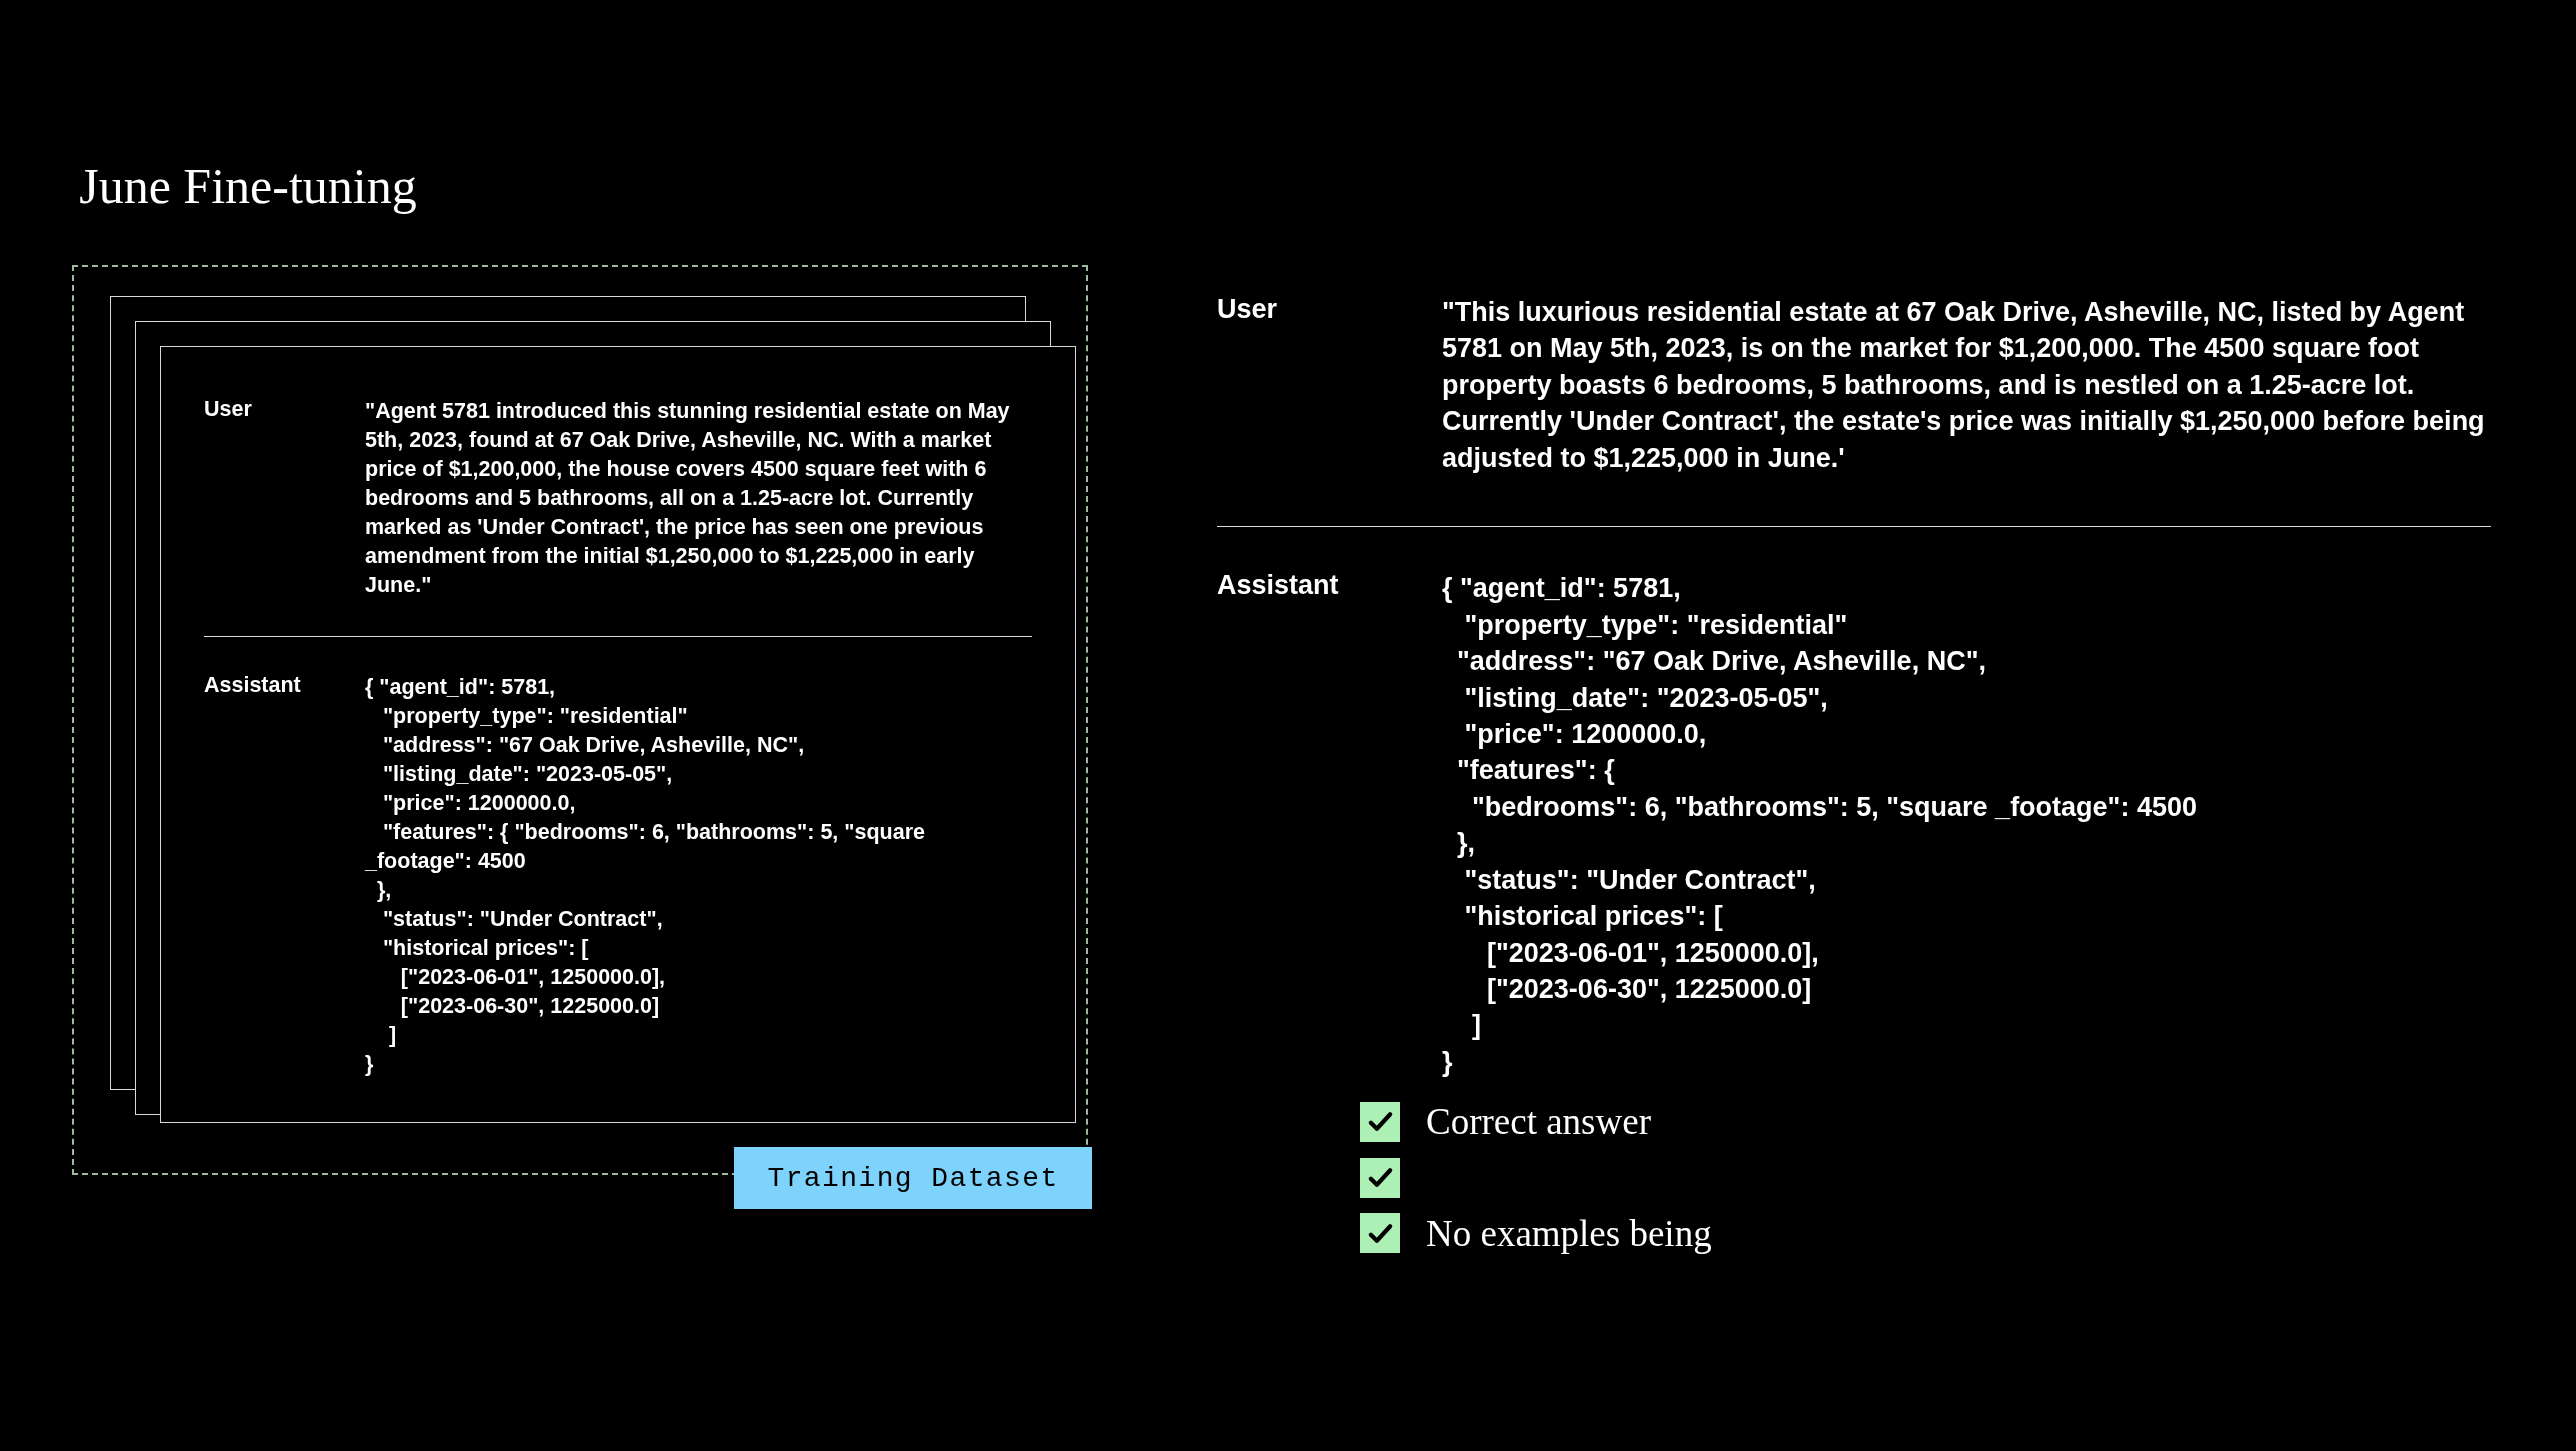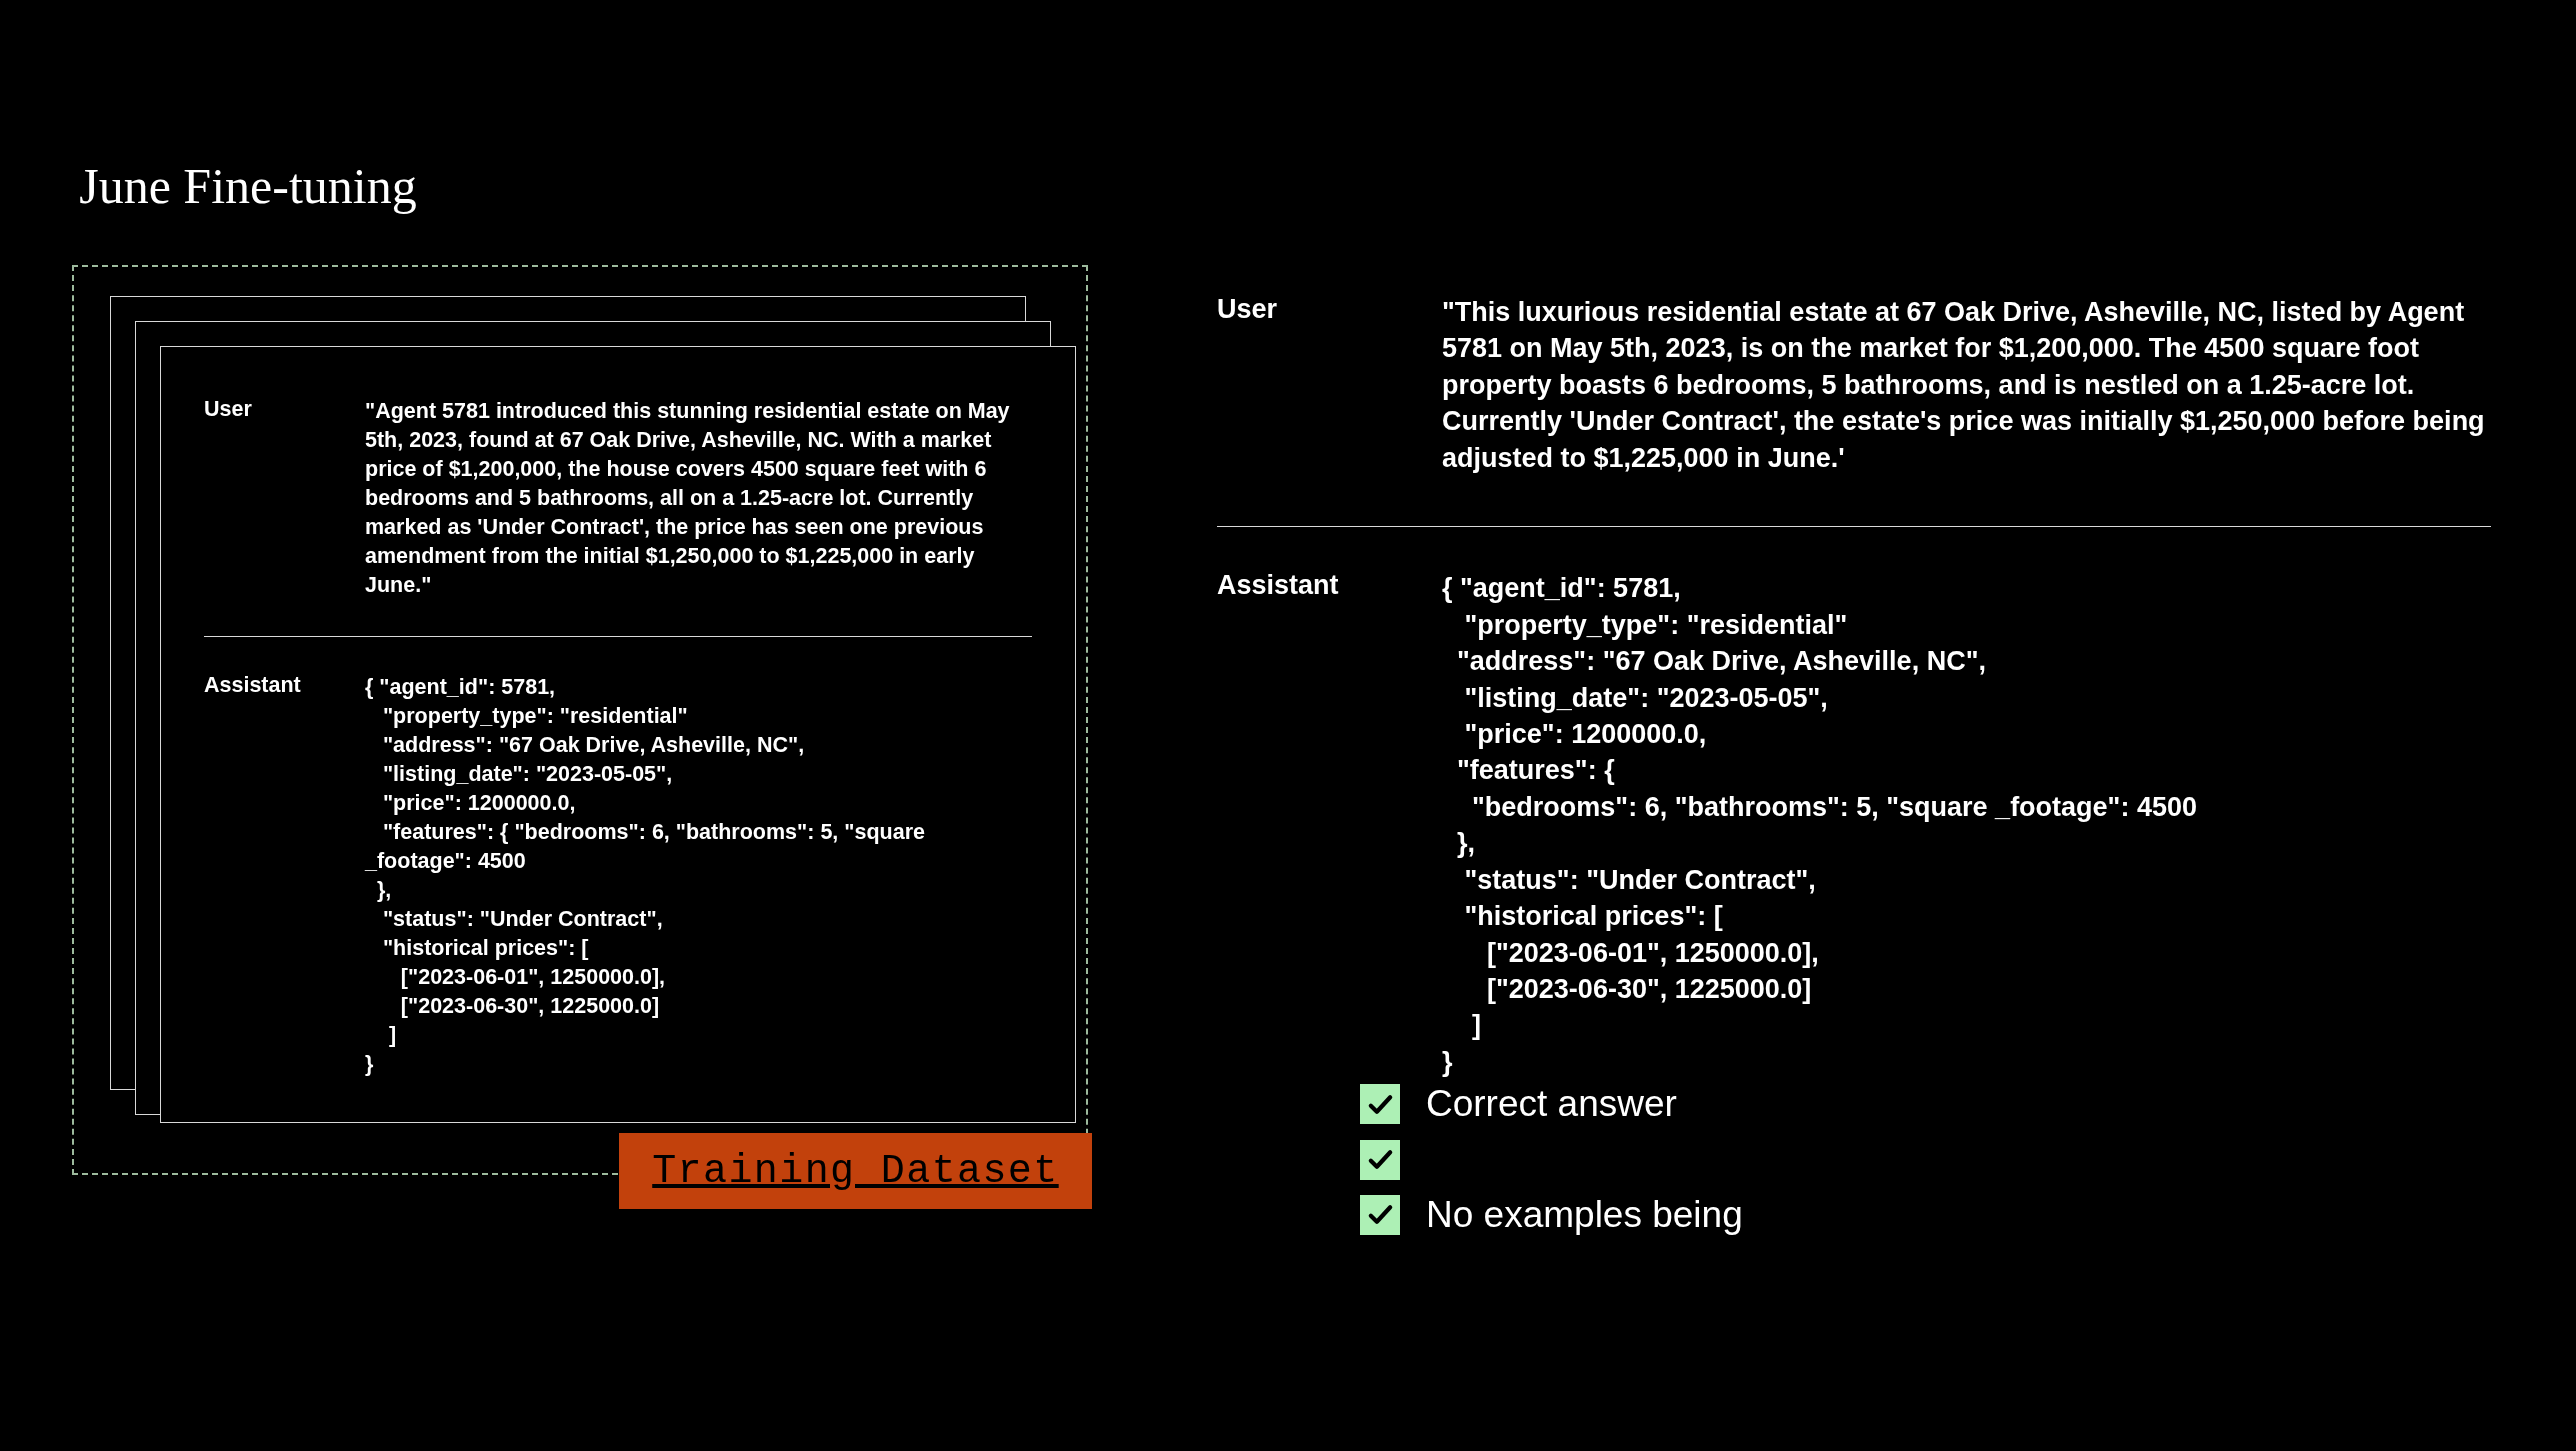--- a/index.html
+++ b/index.html
@@ -78,46 +78,46 @@
 .divider {
   border: none;
   border-top: 1.4px solid #d9d9d9;
   margin: 36px 0 36px 0;
 }
 
 .training-label {
   position: absolute;
   right: -5.7px;
   bottom: -36px;
-  background: #c2410c;
+  background: #7dd3fc;
   color: #000;
   font-family: "Courier New", monospace;
-  font-size: 40px;
+  font-size: 28px;
   padding: 15.7px 33px;
   letter-spacing: 1.4px;
-  text-decoration: underline;
 }
 
 .right-col .msg-role {
   font-size: 27px;
   width: 186px;
 }
 .right-col .msg-body {
   font-size: 27px;
   line-height: 1.35;
 }
 .right-divider {
   border: none;
   border-top: 1.4px solid #d9d9d9;
   margin: 50px 0 43px 0;
 }
 
 .checklist {
-  margin-top: 3px;
+  margin-top: 20px;
   padding-left: 143px;
+  font-family: Liberation Serif, serif;
 }
 .check-item {
   display: flex;
   align-items: center;
   gap: 26px;
   margin-bottom: 14.3px;
 }
 .checkbox {
   width: 40px; height: 40px;
   background: #adf0b5;

